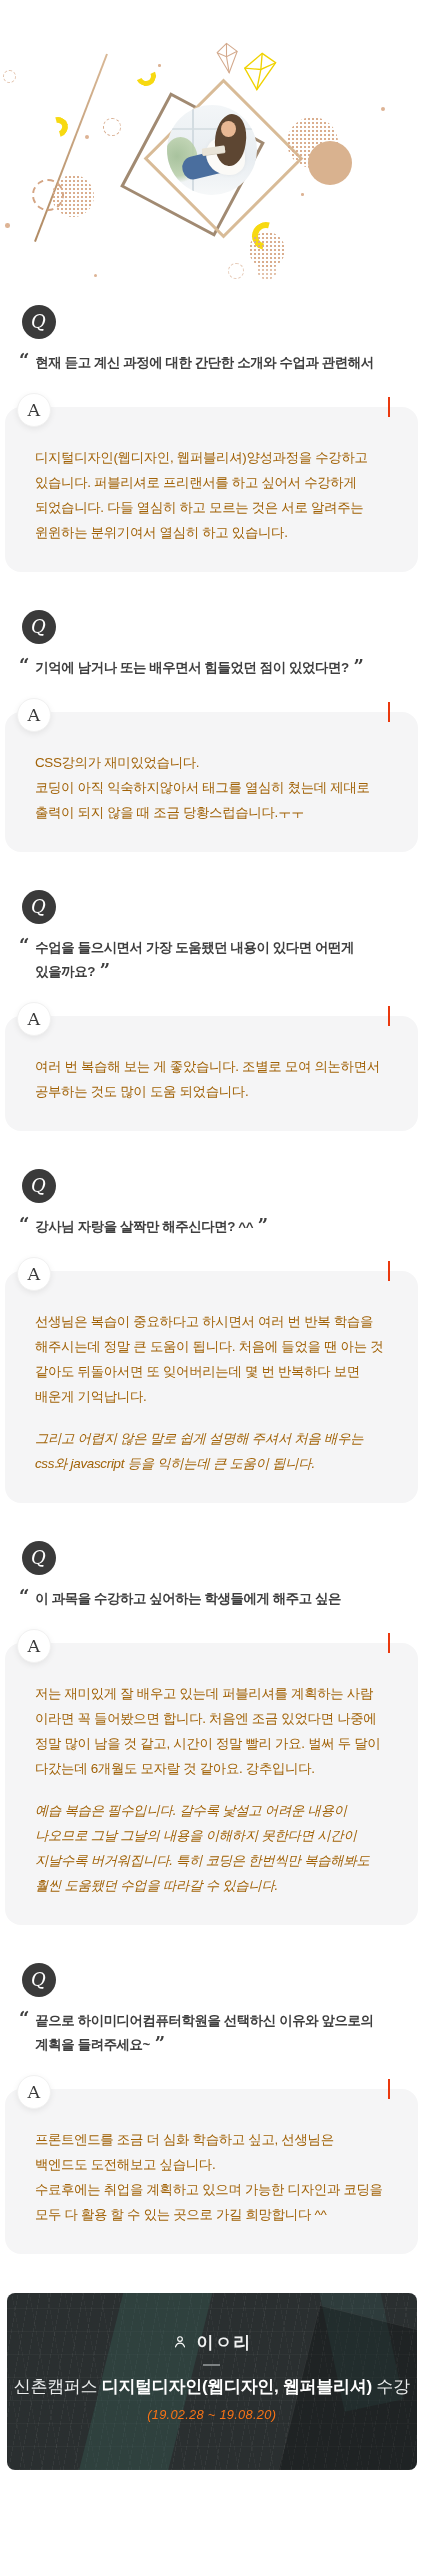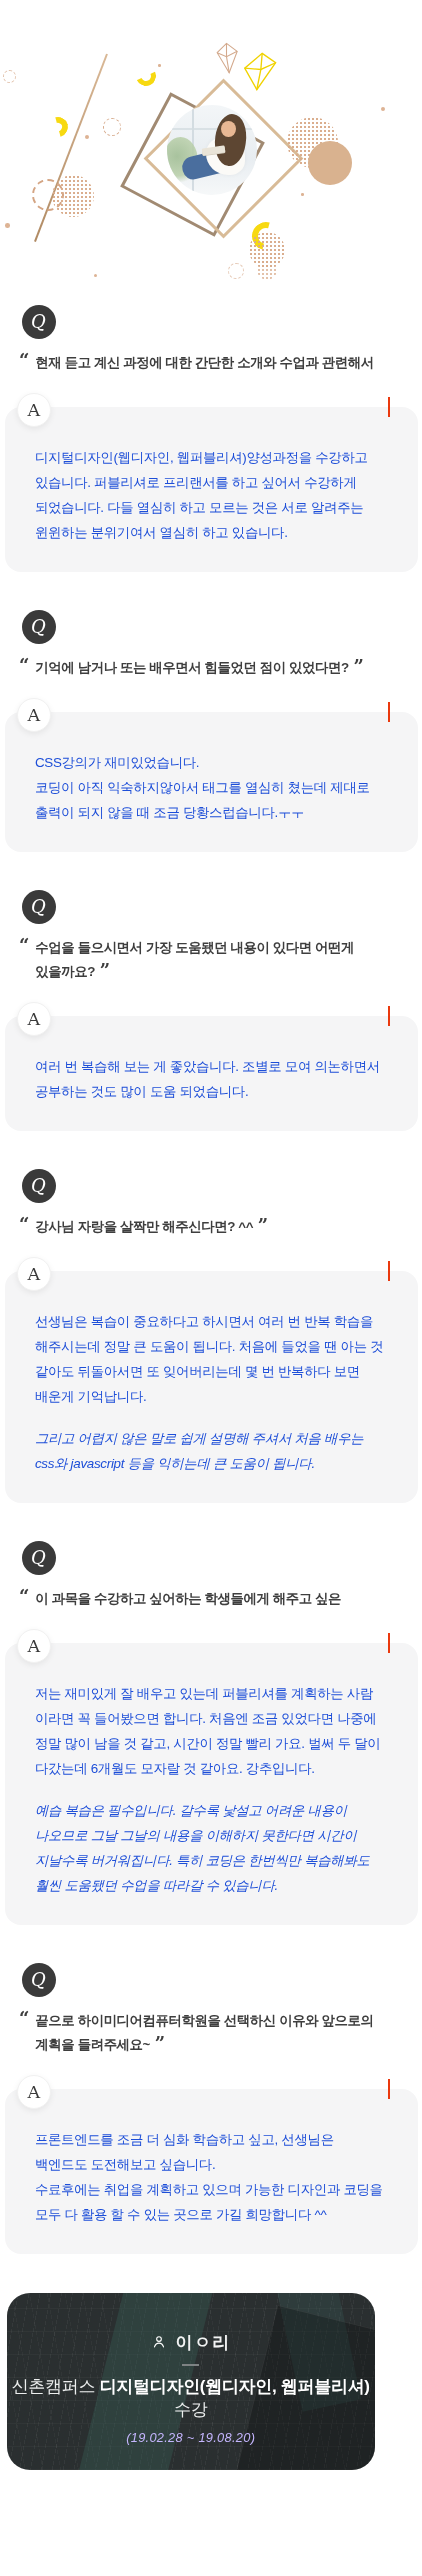--- a/index.html
+++ b/index.html
@@ -81,44 +81,44 @@
   .q-body { font-size:13.4px; line-height:24px; font-weight:700; color:#3e3e3e; letter-spacing:-0.4px; }
   .q-line { display:block; }
 
   .ans { position:relative; margin:32px 5.4px 0 5.4px; }
   .a-badge { position:absolute; left:11.4px; top:-13.4px; width:34px; height:34px; border-radius:50%;
     background:#ffffff; border:0.7px solid #f1f1f1; box-shadow:0 2px 6.7px rgba(0,0,0,.07);
     display:flex; align-items:center; justify-content:center; z-index:2; }
   .a-badge span { font-family:"DejaVu Serif","Liberation Serif",serif; font-size:17.5px; color:#3a3a3a; }
   .accent-bar { position:absolute; right:27.5px; top:-10px; width:2px; height:20px; background:#ea390e; z-index:2; }
   .a-box { background:#f5f5f6; border-radius:16px; padding:38px 24px 27px 29.5px; }
-  .ans-line { font-size:13.4px; line-height:25px; color:#1d4ed8; letter-spacing:-0.3px; }
+  .ans-line { font-size:13.4px; line-height:25px; color:#a16207; letter-spacing:-0.3px; }
   .para + .para { margin-top:17px;font-style:italic; }
 
   
-  .footer-card { position:relative; margin:39px 6.7px 0 6.7px; width:368px; height:177px;
-    border-radius:23px; background:#2a2f30; overflow:hidden; color:#f2f3f3; }
+  .footer-card { position:relative; margin:39px 6.7px 0 6.7px; width:410px; height:177px;
+    border-radius:8px; background:#2a2f30; overflow:hidden; color:#f2f3f3; }
   .fp-lines { position:absolute; inset:0;
     background:
       repeating-linear-gradient(100deg, rgba(255,255,255,.05) 0 0.7px, transparent 0.7px 10.7px),
       repeating-linear-gradient(80deg,  rgba(255,255,255,.035) 0 0.7px, transparent 0.7px 17.5px),
       repeating-linear-gradient(0deg,   rgba(255,255,255,.03) 0 0.7px, transparent 0.7px 23px); }
   .fp-teal1 { position:absolute; left:94px; top:-13.4px; width:87px; height:215px;
     background:rgba(56,94,88,.38); transform:rotate(8deg) skewX(-6deg); }
   .fp-teal2 { position:absolute; right:27px; top:-20px; width:60px; height:134px;
     background:rgba(56,94,88,.3); transform:rotate(-12deg); }
   .fp-panel { position:absolute; right:-27px; top:27px; width:148px; height:175px;
     border:0.7px solid rgba(255,255,255,.08); background:rgba(0,0,0,.25); transform:rotate(14deg); }
   .f-inner { position:relative; z-index:2; text-align:center; padding-top:38px; }
   .f-name-row { display:flex; align-items:center; justify-content:center; gap:8.7px; }
   .f-name { font-size:17px; font-weight:700; letter-spacing:1.3px; }
   .f-divider { width:17.5px; height:1.3px; background:#7d8283; margin:10.7px auto 9.4px auto; }
   .f-course { font-size:17px; letter-spacing:-0.3px; color:#eceeee; }
   .f-course b { font-weight:700; color:#ffffff; }
-  .f-period { margin-top:8.7px; font-size:12.8px; font-style:italic; color:#c4b5fd; letter-spacing:0.3px; }
+  .f-period { margin-top:8.7px; font-size:12.8px; font-style:italic; color:#f97316; letter-spacing:0.3px; }
 </style>
 </head>
 <body>
 
 <div class="hero">
   <div class="diag-line"></div>
   <div class="diamond dark"></div>
   <div class="diamond light"></div>
 
   <div class="photo">

